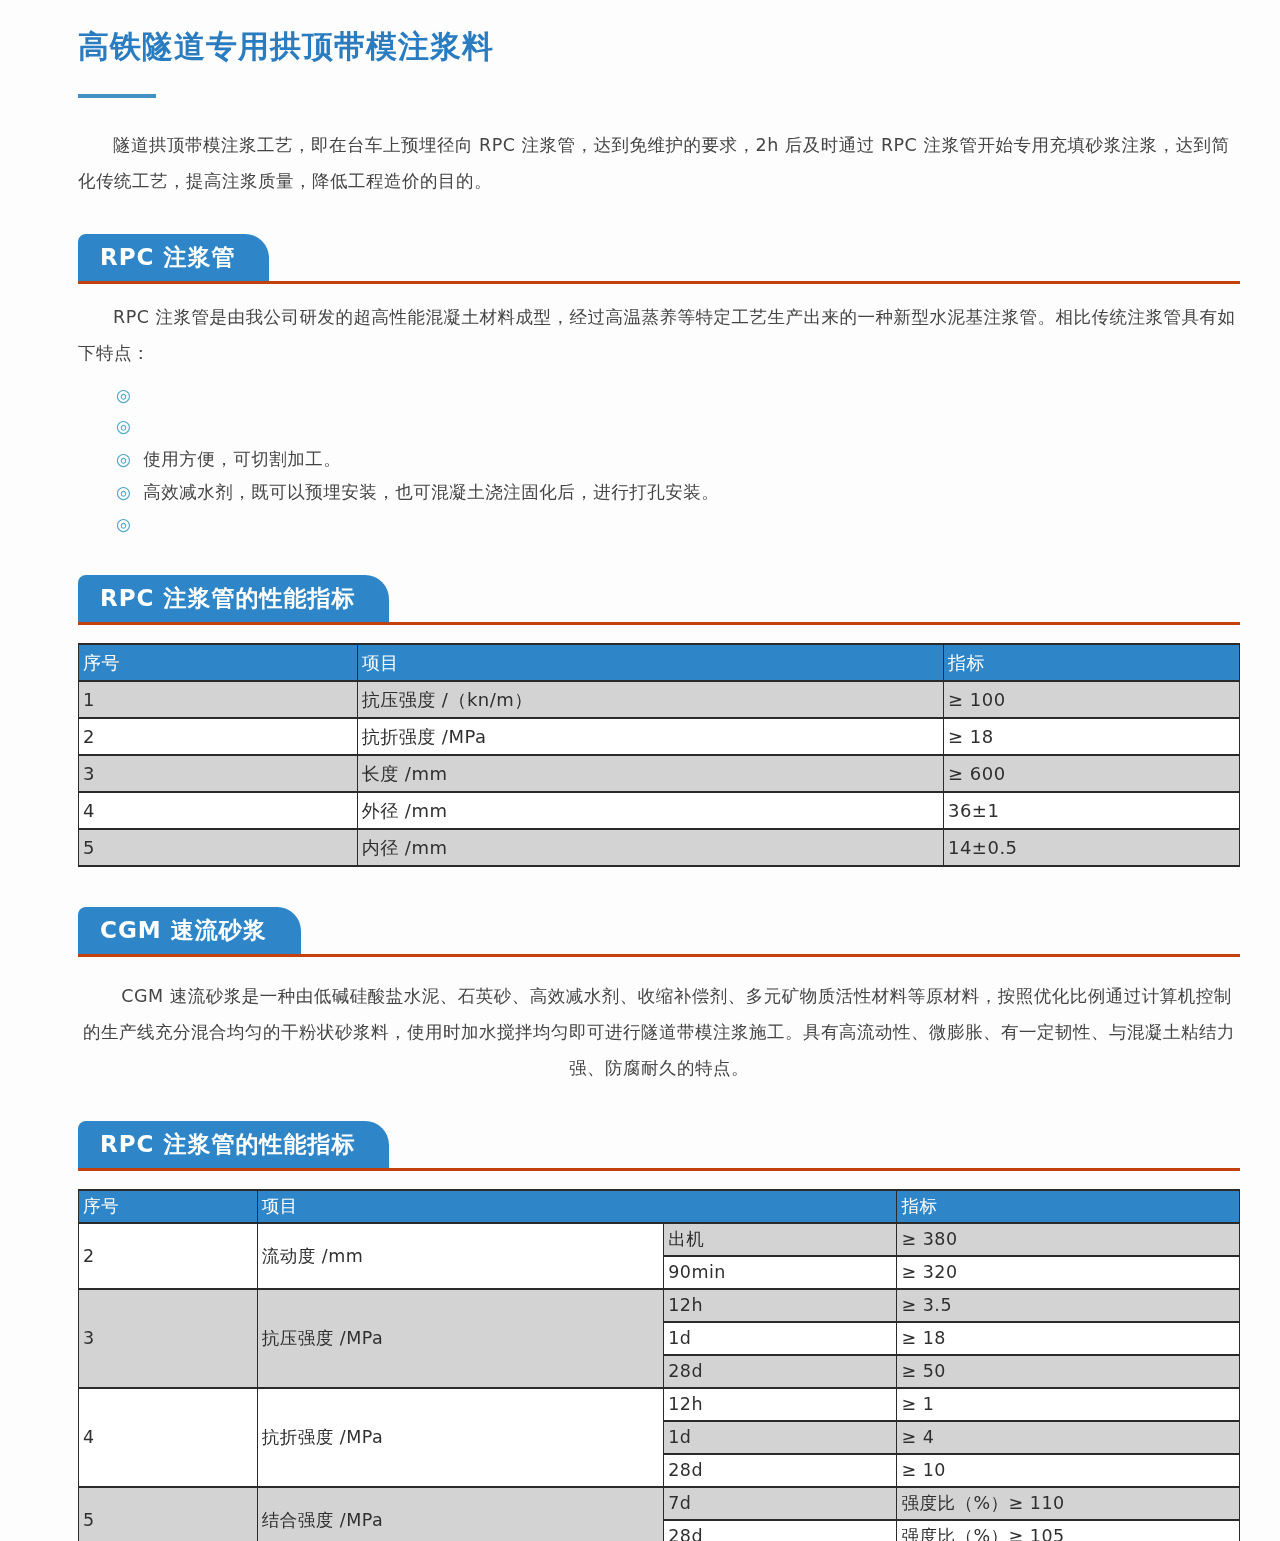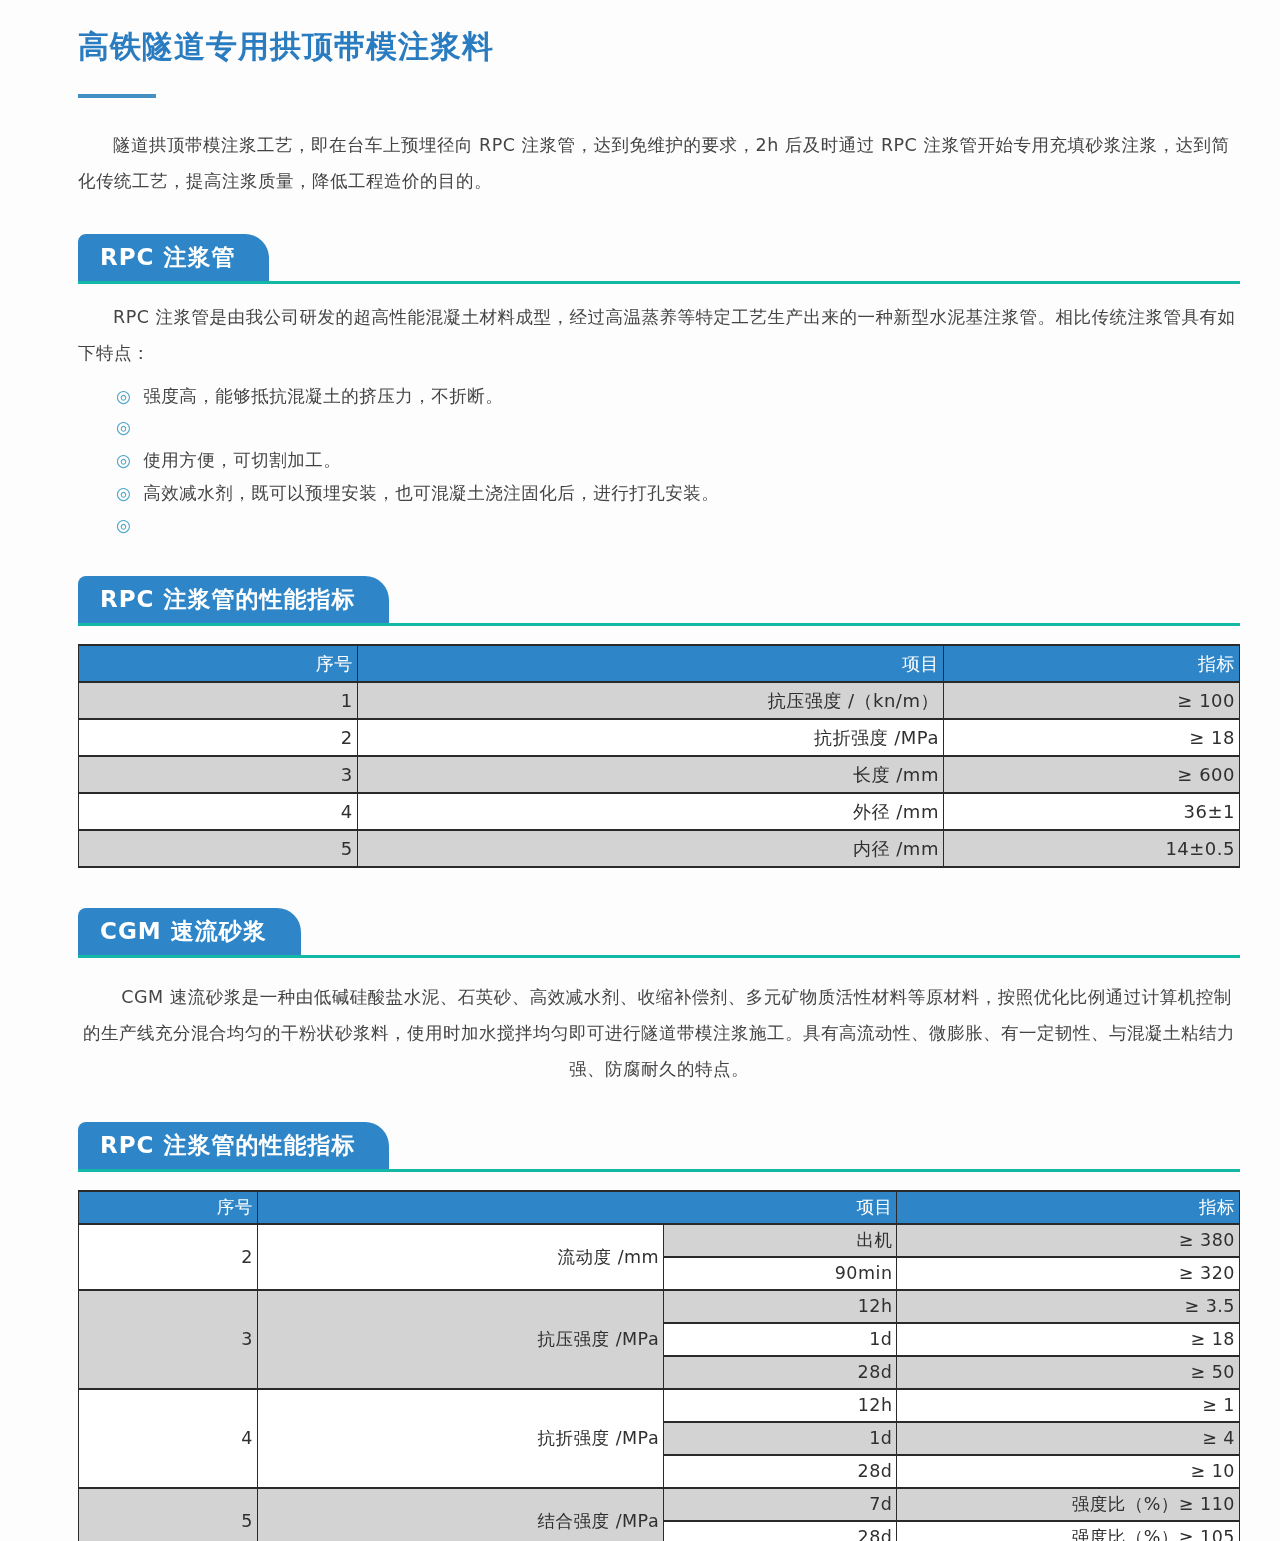--- a/index.html
+++ b/index.html
@@ -24,21 +24,21 @@
   }
   p.body-text {
     font-size: 17.5px;
     line-height: 2.05;
     color: #444;
     text-indent: 2em;
     margin-top: 30px;
     letter-spacing: 0.5px;
   }
   .banner-wrap {
-    border-bottom: 3px solid #14b8a6;
+    border-bottom: 3px solid #c2410c;
     margin-top: 34px;
     line-height: 0;
   }
   .banner {
     display: inline-block;
     background: #2e86c8;
     color: #ffffff;
     font-size: 23px;
     font-weight: bold;
     line-height: 1;
@@ -65,21 +65,21 @@
     width: 100%;
     border-collapse: collapse;
     margin-top: 18px;
     table-layout: fixed;
   }
   th, td {
     border-left: 1px solid #2a2a2a;
     border-right: 1px solid #2a2a2a;
     border-top: 2px solid #2a2a2a;
     border-bottom: 2px solid #2a2a2a;
-    text-align: right;
+    text-align: left;
     font-size: 18px;
     font-weight: normal;
     color: #2f2f2f;
     height: 37px;
     padding: 2px 4px;
     letter-spacing: 0.5px;
   }
   thead th {
     background: #2e86c8;
     color: #ffffff;
@@ -106,21 +106,20 @@
 
 <div class="banner-wrap">
   <span class="banner">RPC 注浆管</span>
 </div>
 
 <p class="body-text" style="margin-top:16px;">RPC 注浆管是由我公司研发的超高性能混凝土材料成型，经过高温蒸养等特定工艺生产出来的一种新型水泥基注浆管。相比传统注浆管具有如下特点：</p>
 
 <div class="bullets">
   <div class="bullet-row">
     <span class="bullet-mark">◎</span>
-    <span>强度高，能够抵抗混凝土的挤压力，不折断。</span>
   </div>
   <div class="bullet-row">
     <span class="bullet-mark">◎</span>
   </div>
   <div class="bullet-row">
     <span class="bullet-mark">◎</span>
     <span>使用方便，可切割加工。</span>
   </div>
   <div class="bullet-row">
     <span class="bullet-mark">◎</span>

